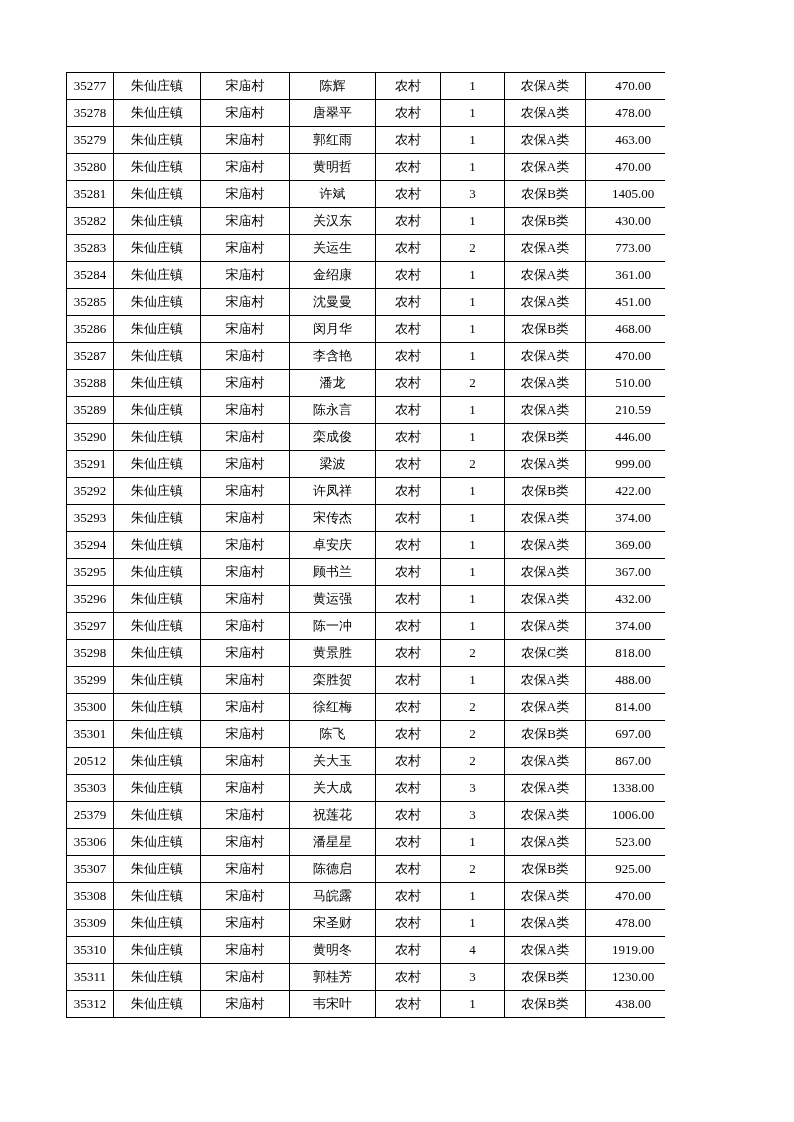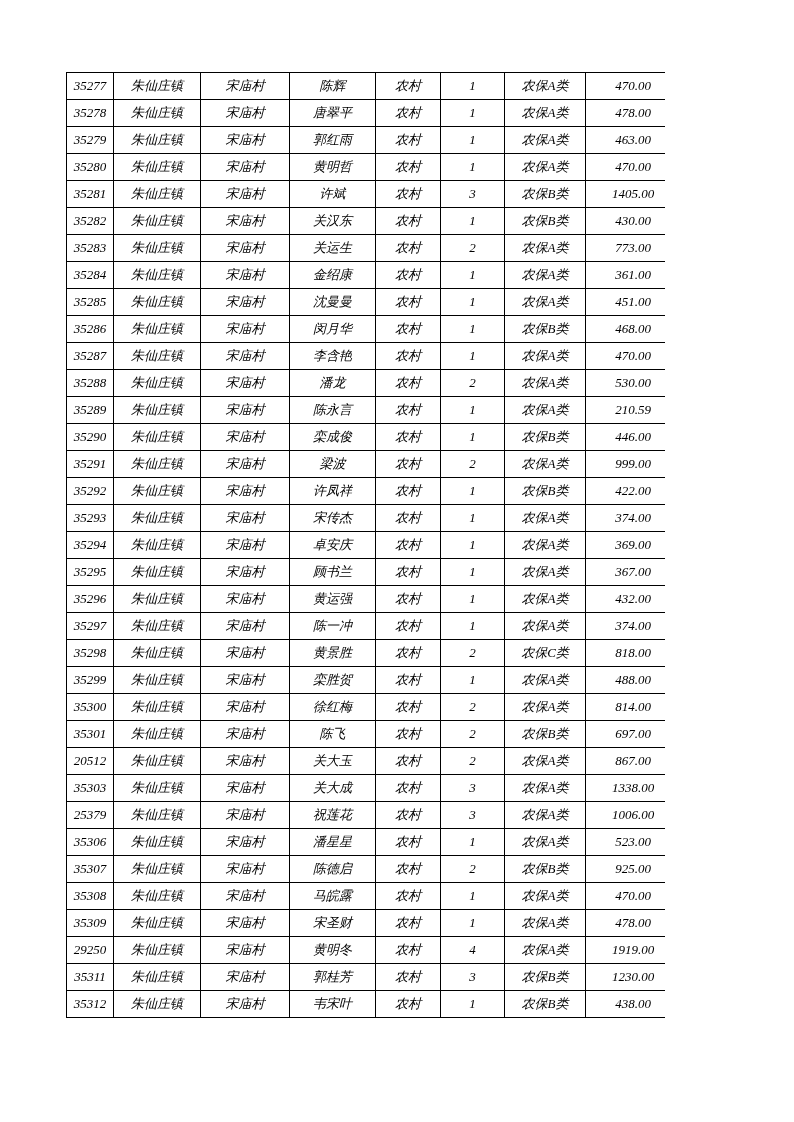--- a/index.html
+++ b/index.html
@@ -9,21 +9,20 @@
     background: #ffffff;
     font-family: "Liberation Serif", "DejaVu Serif", serif;
     color: #000000;
   }
   .page {
     position: relative;
     width: 665px;
     height: 1122px;
     background: #ffffff;
     overflow: hidden;
-    font-style: italic;
   }
   table.data-table {
     position: absolute;
     left: 66px;
     top: 72px;
     width: 614px;
     border-collapse: collapse;
     table-layout: fixed;
   }
   table.data-table td {
@@ -173,21 +172,21 @@
   </tr>
 
   <tr>
     <td class="col-id">35288</td>
     <td class="col-town">朱仙庄镇</td>
     <td class="col-village">宋庙村</td>
     <td class="col-name">潘龙</td>
     <td class="col-res">农村</td>
     <td class="col-count">2</td>
     <td class="col-category">农保A类</td>
-    <td class="col-amount">530.00</td>
+    <td class="col-amount">510.00</td>
   </tr>
 
   <tr>
     <td class="col-id">35289</td>
     <td class="col-town">朱仙庄镇</td>
     <td class="col-village">宋庙村</td>
     <td class="col-name">陈永言</td>
     <td class="col-res">农村</td>
     <td class="col-count">1</td>
     <td class="col-category">农保A类</td>
@@ -398,21 +397,21 @@
     <td class="col-town">朱仙庄镇</td>
     <td class="col-village">宋庙村</td>
     <td class="col-name">宋圣财</td>
     <td class="col-res">农村</td>
     <td class="col-count">1</td>
     <td class="col-category">农保A类</td>
     <td class="col-amount">478.00</td>
   </tr>
 
   <tr>
-    <td class="col-id">29250</td>
+    <td class="col-id">35310</td>
     <td class="col-town">朱仙庄镇</td>
     <td class="col-village">宋庙村</td>
     <td class="col-name">黄明冬</td>
     <td class="col-res">农村</td>
     <td class="col-count">4</td>
     <td class="col-category">农保A类</td>
     <td class="col-amount">1919.00</td>
   </tr>
 
   <tr>

